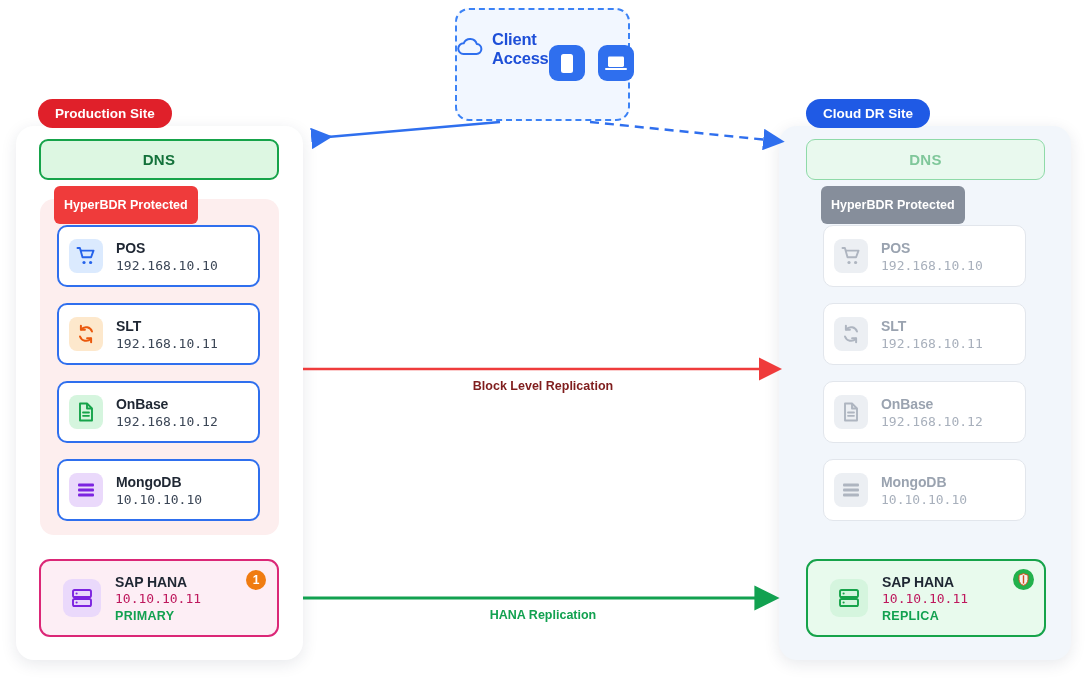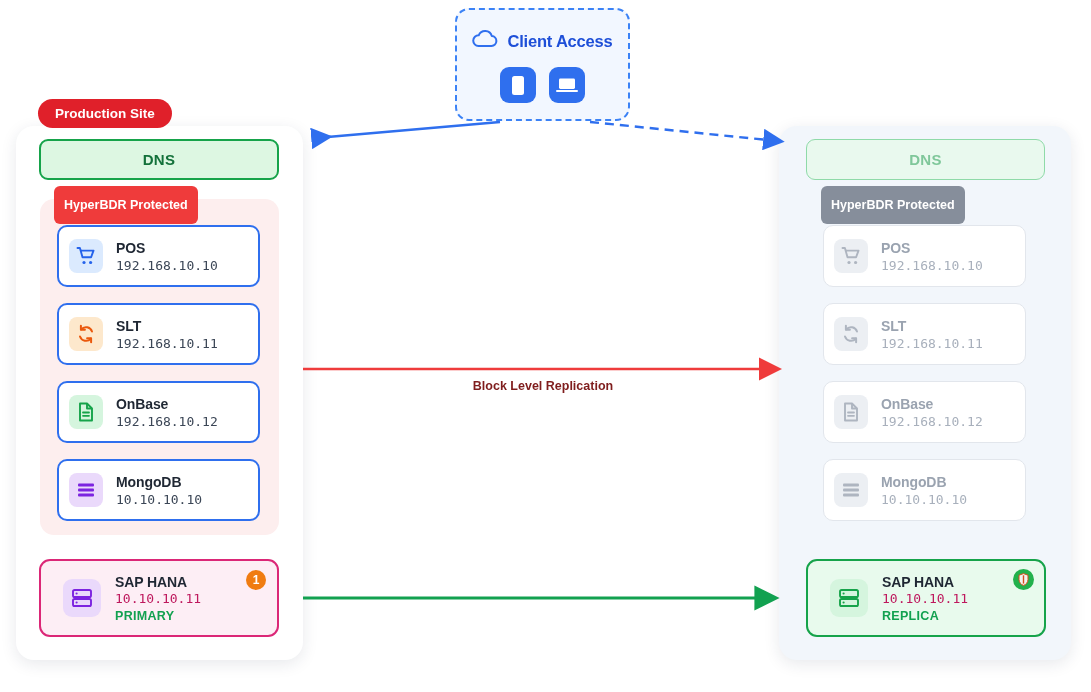--- a/index.html
+++ b/index.html
@@ -9,21 +9,21 @@
     font-family: "Liberation Sans", sans-serif;
     overflow: hidden;
   }
   #stage { position: relative; width: 1091px; height: 692px; }
 
   
   .client-box {
     position: absolute; left: 455px; top: 8px; width: 175px; height: 113px;
     border: 2px dashed #3b82f6; border-radius: 14px;
     background: #f2f7ff;
-    display: flex; flex-direction: column; align-items: center;
+    display: flex; flex-direction: row; align-items: flex-start;
     padding-top: 20px; z-index: 6;
   }
   .client-head { display: flex; align-items: center; gap: 9px; }
   .client-title { font-size: 16.5px; font-weight: bold; color: #1e4fd8; letter-spacing: -.2px; }
   .client-icons { display: flex; gap: 13px; margin-top: 15px; }
   .dev-tile {
     width: 36px; height: 36px; border-radius: 9px; background: #2f6fee;
     display: flex; align-items: center; justify-content: center;
   }
 
@@ -134,20 +134,21 @@
         <path d="M0,0 L0,9 L9,4.5 Z" fill="#12a150"></path>
       </marker>
     </defs>
     <line x1="500" y1="122" x2="316" y2="138" stroke="#2f6fee" stroke-width="2.4" marker-end="url(#abl)"></line>
     <line x1="590" y1="122" x2="768" y2="140" stroke="#2f6fee" stroke-width="2.4" stroke-dasharray="9 6" marker-end="url(#abr)"></line>
     <line x1="303" y1="369" x2="764" y2="369" stroke="#ef3b3b" stroke-width="2.6" marker-end="url(#ared)"></line>
     <line x1="303" y1="598" x2="760" y2="598" stroke="#12a150" stroke-width="2.8" marker-end="url(#agrn)"></line>
   </svg>
 
   <div class="rep-label lbl-block">Block Level Replication</div>
+  <div class="rep-label lbl-hana">HANA Replication</div>
 
   <div class="client-box">
     <div class="client-head">
       <span>
         <svg width="26" height="18" viewBox="0 0 26 18">
             <path d="M6.5 16h13a5 5 0 0 0 .3-9.98A7 7 0 0 0 6.7 5.3 4.6 4.6 0 0 0 6.5 16z" fill="none" stroke="#2f6fee" stroke-width="2" stroke-linejoin="round"></path>
           </svg>
       </span>
       <span class="client-title">Client Access</span>
     </div>
@@ -245,20 +246,21 @@
       <span class="hana-name">SAP HANA</span>
       <span class="hana-ip">10.10.10.11</span>
       <span class="hana-role">PRIMARY</span>
     </div>
     <div class="num-badge">1</div>
   </div>
 
   <div class="panel panel-dr"></div>
   <div class="hb-wrap hb-wrap-dr"></div>
 
+  <div class="site-pill pill-dr">Cloud DR Site</div>
 
   <div class="dns dns-dr">DNS</div>
 
   <div class="hb-badge hb-dr">HyperBDR Protected</div>
 
   <div class="svc svc-dr" style="top:225px">
     <div class="svc-ico">
       <svg width="20" height="20" viewBox="0 0 20 20">
           <path d="M1.5 2h2.4l2.6 9.2h8.6l2.4-6.6H5.4" fill="none" stroke="#aeb5c0" stroke-width="1.9" stroke-linecap="round" stroke-linejoin="round"></path>
           <circle cx="8" cy="16.5" r="1.6" fill="#aeb5c0"></circle>

